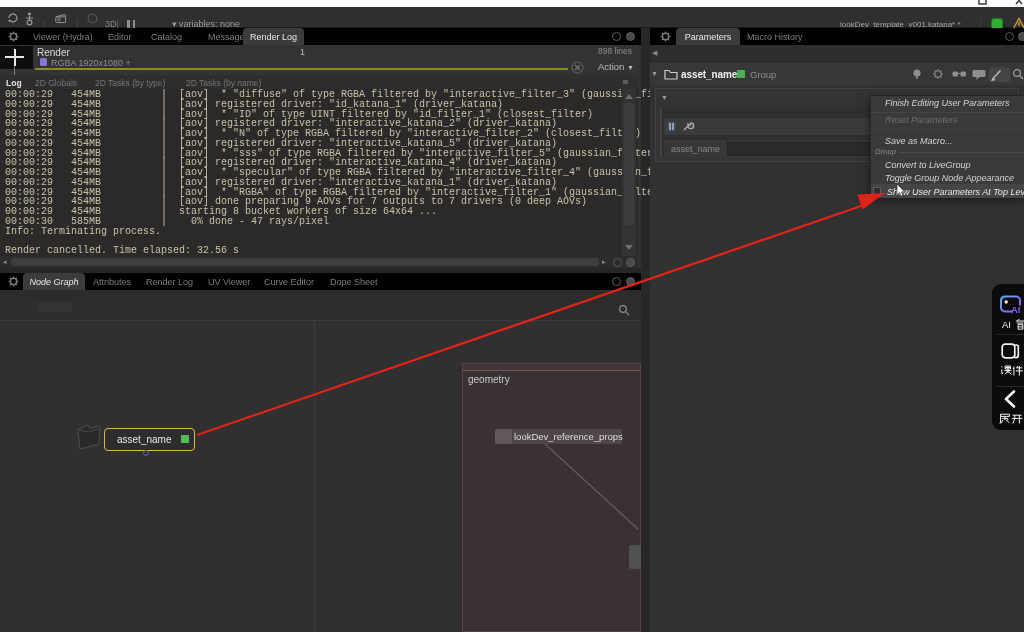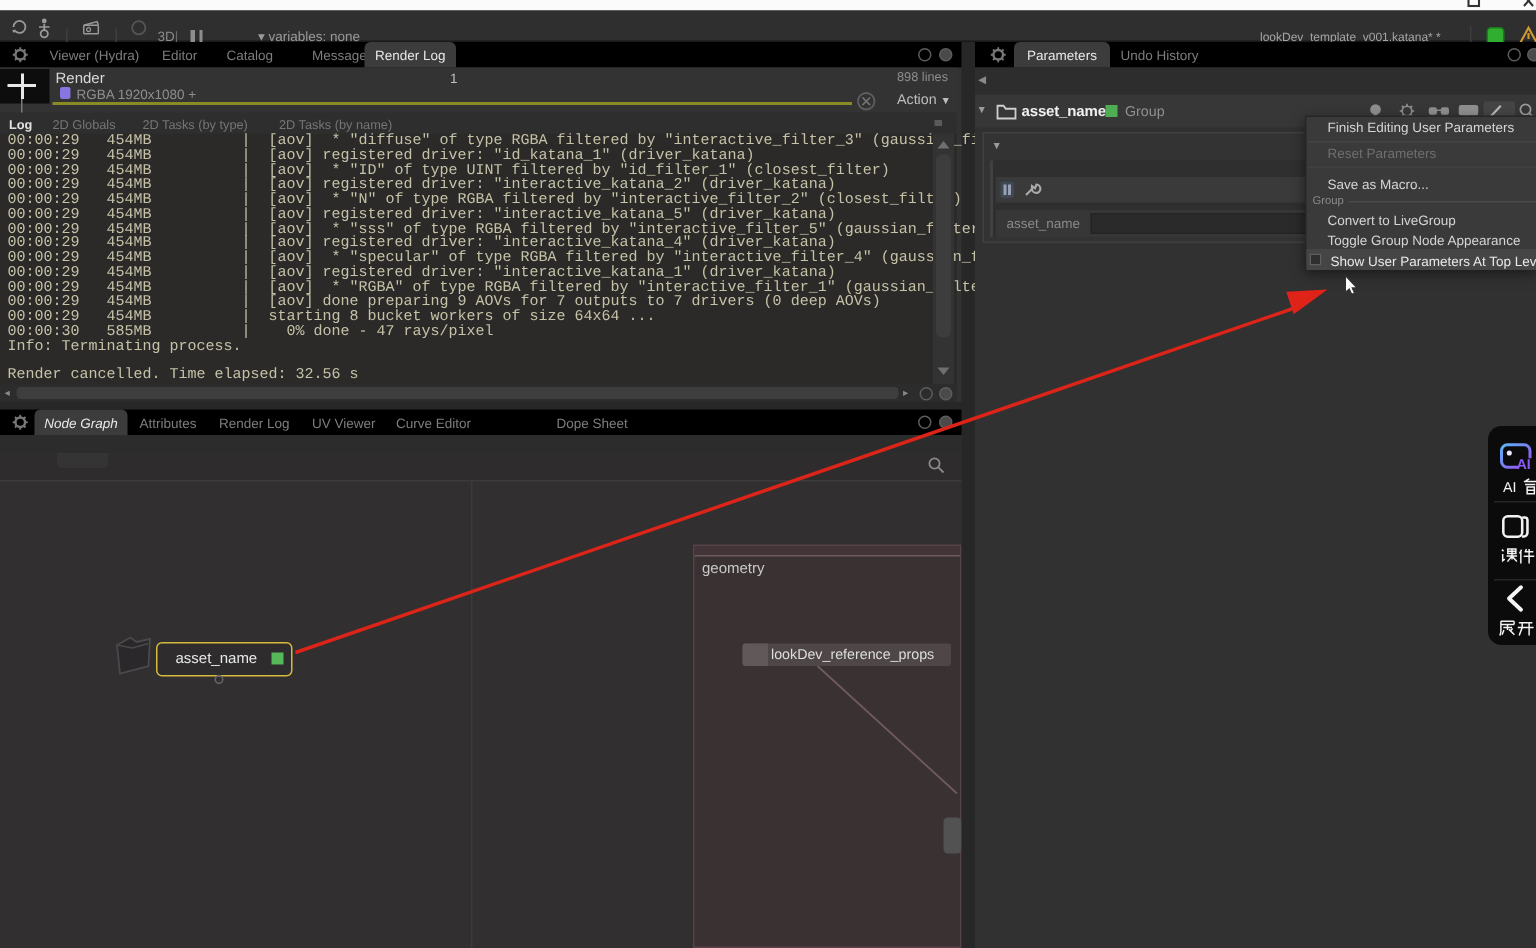--- a/index.html
+++ b/index.html
@@ -132,21 +132,21 @@
  <div class="tabbar">
   <svg style="left:8px;top:3px" width="11" height="11" viewBox="0 0 11 11">
    <circle cx="5.5" cy="5.5" r="3.2" fill="none" stroke="#777" stroke-width="1.6"></circle>
    <path d="M5.5,0.5 V2 M5.5,9 V10.5 M0.5,5.5 H2 M9,5.5 H10.5 M2,2 L3,3 M9,9 L8,8 M9,2 L8,3 M2,9 L3,8" stroke="#777" stroke-width="1.2"></path>
   </svg>
   <span class="tab tabact" style="left:23px;width:62px;font-style:italic;">Node Graph</span>
   <span class="tab" style="left:93px;">Attributes</span>
   <span class="tab" style="left:146px;">Render Log</span>
   <span class="tab" style="left:208px;">UV Viewer</span>
   <span class="tab" style="left:264px;">Curve Editor</span>
-  <span class="tab" style="left:330px;margin-left:41px;">Dope Sheet</span>
+  <span class="tab" style="left:330px;">Dope Sheet</span>
   <div class="circbtn" style="left:612px;top:4px;"></div>
   <div class="circbtn" style="left:626px;top:4px;background:#4a4a4a;"></div>
  </div>
  <div class="abs" style="left:0;top:17px;width:641px;height:12px;background:#2c2c2c;">
   <span class="txt" style="left:2px;top:1px;font-size:14px;color:#bdbdbd;margin-top:48px;">New&nbsp;&nbsp;&nbsp;Edit&nbsp;&nbsp;&nbsp;Colors&nbsp;&nbsp;&nbsp;Go</span>
  </div>
  <div class="abs" style="left:0;top:29px;width:641px;height:330px;background:#312f30;overflow:hidden;">
   <div class="abs" style="left:0;top:0;width:641px;height:18px;background:#2e2c2d;"></div>
   <div class="abs" style="left:38px;top:0;width:34px;height:10px;background:#353435;border-radius:0 0 3px 3px;"></div>
   <svg style="left:618px;top:2px" width="13" height="13" viewBox="0 0 13 13">
@@ -156,21 +156,21 @@
   <div class="abs" style="left:0;top:18px;width:641px;height:1px;background:#3d3a3b;"></div>
   <div class="abs" style="left:314px;top:18px;width:1px;height:312px;background:#3d3a3b;"></div>
 
   <div class="abs" style="left:462px;top:61px;width:179px;height:269px;background:#3a3133;border:1px solid #55424a;box-sizing:border-box;padding-left:12px;">
    <div class="abs" style="left:0;top:0;width:177px;height:7px;background:#433438;border-bottom:1px solid #6e595c;box-sizing:border-box;"></div>
    <span class="txt" style="left:5px;top:10px;font-size:10px;color:#c9c9c9;">geometry</span>
   </div>
   <svg style="left:0;top:0" width="641" height="330" viewBox="0 0 641 330">
    <line x1="545" y1="142" x2="638" y2="227" stroke="#6f5b5d" stroke-width="1.2"></line>
   </svg>
-  <div class="abs" style="left:495px;top:127px;width:139px;height:15px;background:#4e4647;border-radius:2px;">
+  <div class="abs" style="left:495px;top:127px;width:127px;height:15px;background:#4e4647;border-radius:2px;">
    <div class="abs" style="left:0;top:0;width:17px;height:15px;background:#605859;border-radius:2px 0 0 2px;"></div>
    <span class="txt" style="left:19px;top:2px;font-size:9.5px;color:#dedede;">lookDev_reference_props</span>
   </div>
   <div class="abs" style="left:629px;top:243px;width:12px;height:24px;background:#525252;border-radius:3px;"></div>
 
   <svg style="left:74px;top:120px" width="30" height="32" viewBox="0 0 30 32">
    <path d="M4,8 L13,3 L17,6 L26,4 L25,22 L6,27 Z" fill="#2a282a" stroke="#4a4a4a" stroke-width="1.2"></path>
    <path d="M4,8 L14,10 L25,7" fill="none" stroke="#4a4a4a" stroke-width="1"></path>
   </svg>
   <div class="abs" style="left:104px;top:126px;width:91px;height:23px;background:#2e2c2d;border:1.5px solid #d8b93f;border-radius:4px;box-sizing:border-box;">
@@ -180,21 +180,21 @@
   <div class="abs" style="left:143px;top:148px;width:6px;height:6px;border:1px solid #666;border-radius:50%;box-sizing:border-box;"></div>
  </div>
 </div>
 <div class="abs" id="pr">
  <div class="tabbar">
   <svg style="left:10px;top:3px" width="11" height="11" viewBox="0 0 11 11">
    <circle cx="5.5" cy="5.5" r="3.2" fill="none" stroke="#777" stroke-width="1.6"></circle>
    <path d="M5.5,0.5 V2 M5.5,9 V10.5 M0.5,5.5 H2 M9,5.5 H10.5 M2,2 L3,3 M9,9 L8,8 M9,2 L8,3 M2,9 L3,8" stroke="#777" stroke-width="1.2"></path>
   </svg>
   <span class="tab tabact" style="left:26px;width:64px;">Parameters</span>
-  <span class="tab" style="left:97px;">Undo History</span>
+  <span class="tab" style="left:97px;">Macro History</span>
   <div class="circbtn" style="left:355px;top:4px;"></div>
   <div class="circbtn" style="left:368px;top:4px;background:#4a4a4a;"></div>
  </div>
  <div class="abs" style="left:0;top:17px;width:374px;height:18px;background:#2d2d2d;">
   <span class="txt" style="left:2px;top:4px;font-size:7px;color:#8a8a8a;">◀</span>
  </div>
  <div class="abs" style="left:0;top:35px;width:374px;height:22px;background:#373737;">
   <span class="txt" style="left:1px;top:7px;font-size:7px;color:#9a9a9a;">▼</span>
   <svg style="left:14px;top:5px" width="14" height="12" viewBox="0 0 14 12">
    <path d="M1,2.5 h4 l1.5,2 h6.5 v6.5 h-12 z" fill="none" stroke="#cfcfcf" stroke-width="1.2"></path>
@@ -231,21 +231,21 @@
    <svg style="left:17px;top:2px" width="13" height="13" viewBox="0 0 13 13">
     <path d="M3,10 L7,6 M7,6 a2.8,2.8 0 1 0 3,-3 l-1,2.5 l-2,-1.5 z" stroke="#ababab" stroke-width="1.4" fill="none"></path>
    </svg>
   </div>
   <div class="abs" style="left:8px;top:51px;width:351px;height:18px;background:#373737;">
    <span class="txt" style="left:7px;top:4px;font-size:9px;color:#8a8a8a;">asset_name</span>
    <div class="abs" style="left:63px;top:2px;width:283px;height:14px;background:#2a2a2a;border:1px solid #242424;box-sizing:border-box;"></div>
   </div>
  </div>
 </div>
-<div class="abs" id="menu" style="left:870px;top:77px;width:154px;height:102px;background:#3a3a3a;border:1px solid #262626;border-right:none;box-shadow:0 3px 8px rgba(0,0,0,.5);box-sizing:border-box;font-size:9px;color:#d4d4d4;">
+<div class="abs" id="menu" style="left:870px;top:95px;width:154px;height:102px;background:#3a3a3a;border:1px solid #262626;border-right:none;box-shadow:0 3px 8px rgba(0,0,0,.5);box-sizing:border-box;font-size:9px;color:#d4d4d4;font-style:italic;">
  <span class="txt" style="left:14px;top:2px;">Finish Editing User Parameters</span>
  <div class="abs" style="left:1px;top:15.5px;width:153px;height:1px;background:#444;"></div>
  <span class="txt" style="left:14px;top:19px;color:#6f6f6f;">Reset Parameters</span>
  <div class="abs" style="left:1px;top:32.5px;width:153px;height:1px;background:#414141;"></div>
  <span class="txt" style="left:14px;top:40px;">Save as Macro...</span>
  <span class="txt" style="left:4px;top:51px;font-size:7.5px;color:#8a8a8a;">Group</span>
  <div class="abs" style="left:28px;top:56px;width:126px;height:1px;background:#4a4a4a;"></div>
  <span class="txt" style="left:14px;top:64px;">Convert to LiveGroup</span>
  <span class="txt" style="left:14px;top:77px;">Toggle Group Node Appearance</span>
  <div class="abs" style="left:0;top:88px;width:154px;height:14px;background:#454545;">

